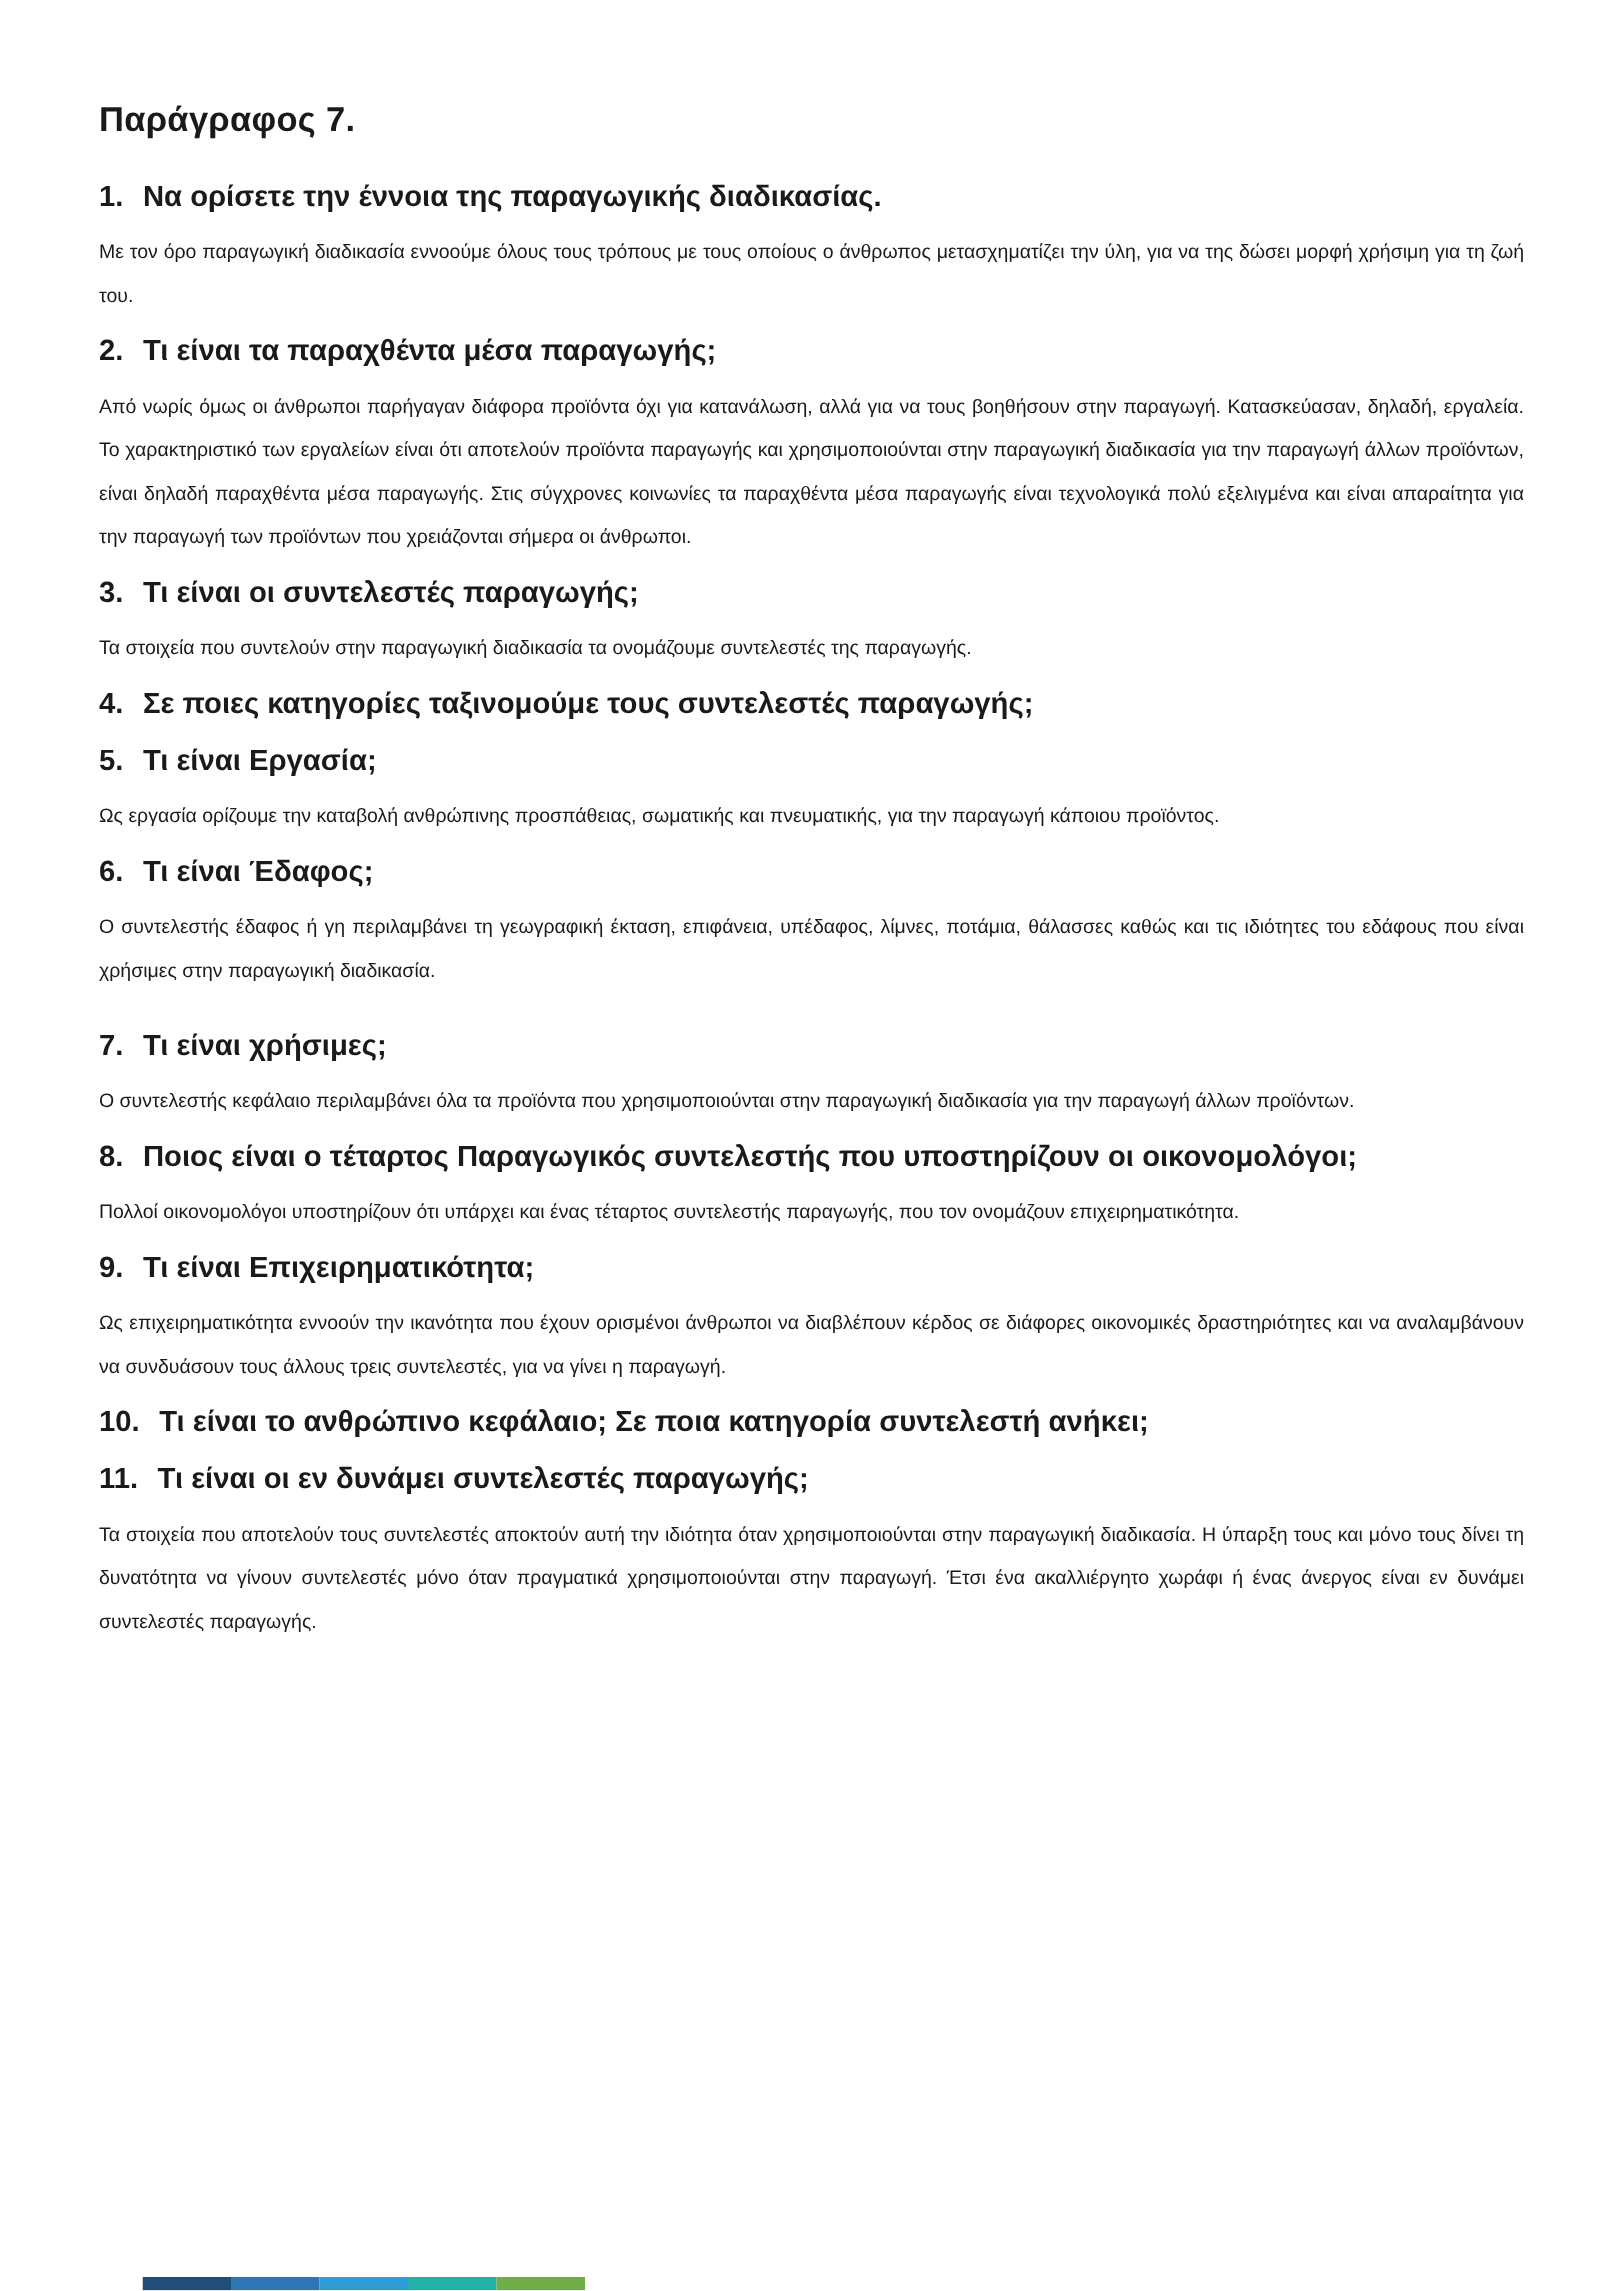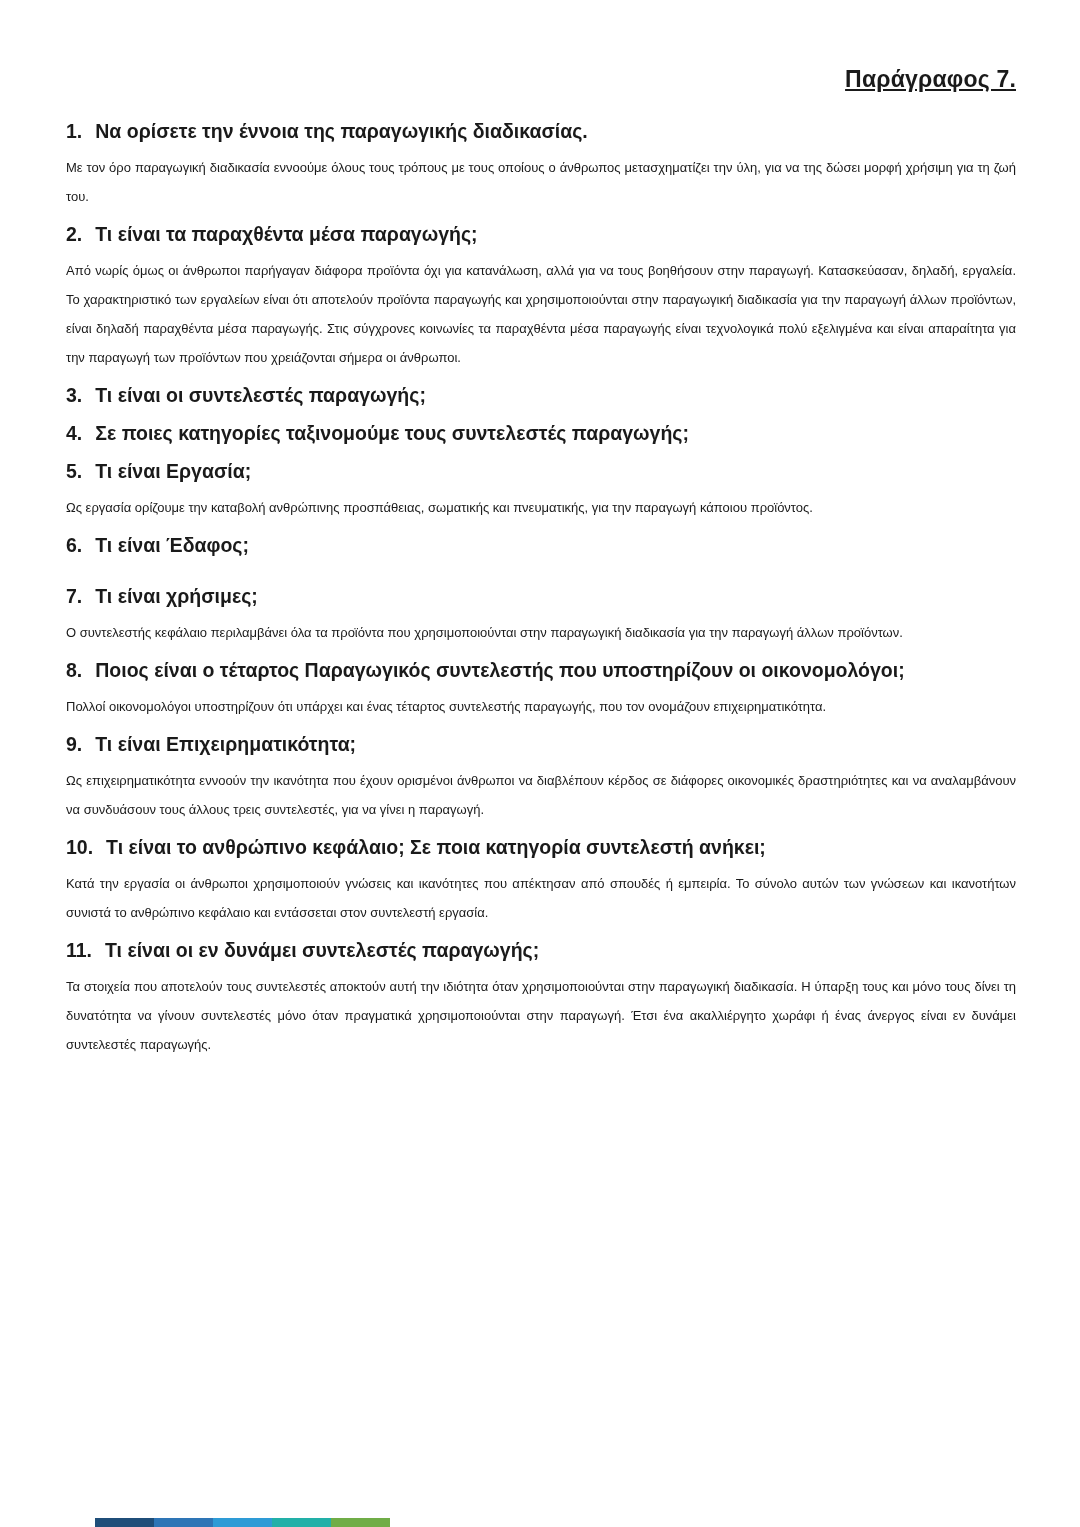--- a/index.html
+++ b/index.html
@@ -15,24 +15,22 @@
     color: #1a1a1a;
     overflow: hidden;
   }
   .page {
     padding: 66px 64px 0 66px;
     box-sizing: border-box;
   }
   .doc-title {
     font-size: 23px;
     font-weight: bold;
-    text-decoration: underline;
     letter-spacing: 0.2px;
     margin: 0 0 24px 0;
-    text-align: right;
   }
   .qa-item { margin: 0; }
   .qa-item.extra-gap { margin-top: 22px; }
   .question {
     display: flex;
     align-items: baseline;
     font-weight: bold;
     font-size: 19.5px;
     line-height: 29px;
     margin-top: 9px;
@@ -82,20 +80,21 @@
       <span class="qtext">Τι είναι τα παραχθέντα μέσα παραγωγής;</span>
     </div>
     <div class="answer">Από νωρίς όμως οι άνθρωποι παρήγαγαν διάφορα προϊόντα όχι για κατανάλωση, αλλά για να τους βοηθήσουν στην παραγωγή. Κατασκεύασαν, δηλαδή, εργαλεία. Το χαρακτηριστικό των εργαλείων είναι ότι αποτελούν προϊόντα παραγωγής και χρησιμοποιούνται στην παραγωγική διαδικασία για την παραγωγή άλλων προϊόντων, είναι δηλαδή παραχθέντα μέσα παραγωγής. Στις σύγχρονες κοινωνίες τα παραχθέντα μέσα παραγωγής είναι τεχνολογικά πολύ εξελιγμένα και είναι απαραίτητα για την παραγωγή των προϊόντων που χρειάζονται σήμερα οι άνθρωποι.</div>
   </div>
 
   <div class="qa-item">
     <div class="question">
       <span class="qnum">3.</span>
       <span class="qtext">Τι είναι οι συντελεστές παραγωγής;</span>
     </div>
+    <div class="answer">Τα στοιχεία που συντελούν στην παραγωγική διαδικασία τα ονομάζουμε συντελεστές της παραγωγής.</div>
   </div>
 
   <div class="qa-item">
     <div class="question">
       <span class="qnum">4.</span>
       <span class="qtext">Σε ποιες κατηγορίες ταξινομούμε τους συντελεστές παραγωγής;</span>
     </div>
   </div>
 
   <div class="qa-item">
@@ -104,20 +103,21 @@
       <span class="qtext">Τι είναι Εργασία;</span>
     </div>
     <div class="answer">Ως εργασία ορίζουμε την καταβολή ανθρώπινης προσπάθειας, σωματικής και πνευματικής, για την παραγωγή κάποιου προϊόντος.</div>
   </div>
 
   <div class="qa-item">
     <div class="question">
       <span class="qnum">6.</span>
       <span class="qtext">Τι είναι Έδαφος;</span>
     </div>
+    <div class="answer">Ο συντελεστής έδαφος ή γη περιλαμβάνει τη γεωγραφική έκταση, επιφάνεια, υπέδαφος, λίμνες, ποτάμια, θάλασσες καθώς και τις ιδιότητες του εδάφους που είναι χρήσιμες στην παραγωγική διαδικασία.</div>
   </div>
 
   <div class="qa-item extra-gap">
     <div class="question">
       <span class="qnum">7.</span>
       <span class="qtext">Τι είναι χρήσιμες;</span>
     </div>
     <div class="answer">Ο συντελεστής κεφάλαιο περιλαμβάνει όλα τα προϊόντα που χρησιμοποιούνται στην παραγωγική διαδικασία για την παραγωγή άλλων προϊόντων.</div>
   </div>
 
@@ -135,21 +135,20 @@
       <span class="qtext">Τι είναι Επιχειρηματικότητα;</span>
     </div>
     <div class="answer">Ως επιχειρηματικότητα εννοούν την ικανότητα που έχουν ορισμένοι άνθρωποι να διαβλέπουν κέρδος σε διάφορες οικονομικές δραστηριότητες και να αναλαμβάνουν να συνδυάσουν τους άλλους τρεις συντελεστές, για να γίνει η παραγωγή.</div>
   </div>
 
   <div class="qa-item">
     <div class="question">
       <span class="qnum">10.</span>
       <span class="qtext">Τι είναι το ανθρώπινο κεφάλαιο; Σε ποια κατηγορία συντελεστή ανήκει;</span>
     </div>
-    <div class="answer">Κατά την εργασία οι άνθρωποι χρησιμοποιούν γνώσεις και ικανότητες που απέκτησαν από σπουδές ή εμπειρία. Το σύνολο αυτών των γνώσεων και ικανοτήτων συνιστά το ανθρώπινο κεφάλαιο και εντάσσεται στον συντελεστή εργασία.</div>
   </div>
 
   <div class="qa-item">
     <div class="question">
       <span class="qnum">11.</span>
       <span class="qtext">Τι είναι οι εν δυνάμει συντελεστές παραγωγής;</span>
     </div>
     <div class="answer">Τα στοιχεία που αποτελούν τους συντελεστές αποκτούν αυτή την ιδιότητα όταν χρησιμοποιούνται στην παραγωγική διαδικασία. Η ύπαρξη τους και μόνο τους δίνει τη δυνατότητα να γίνουν συντελεστές μόνο όταν πραγματικά χρησιμοποιούνται στην παραγωγή. Έτσι ένα ακαλλιέργητο χωράφι ή ένας άνεργος είναι εν δυνάμει συντελεστές παραγωγής.</div>
   </div>
 </div>

